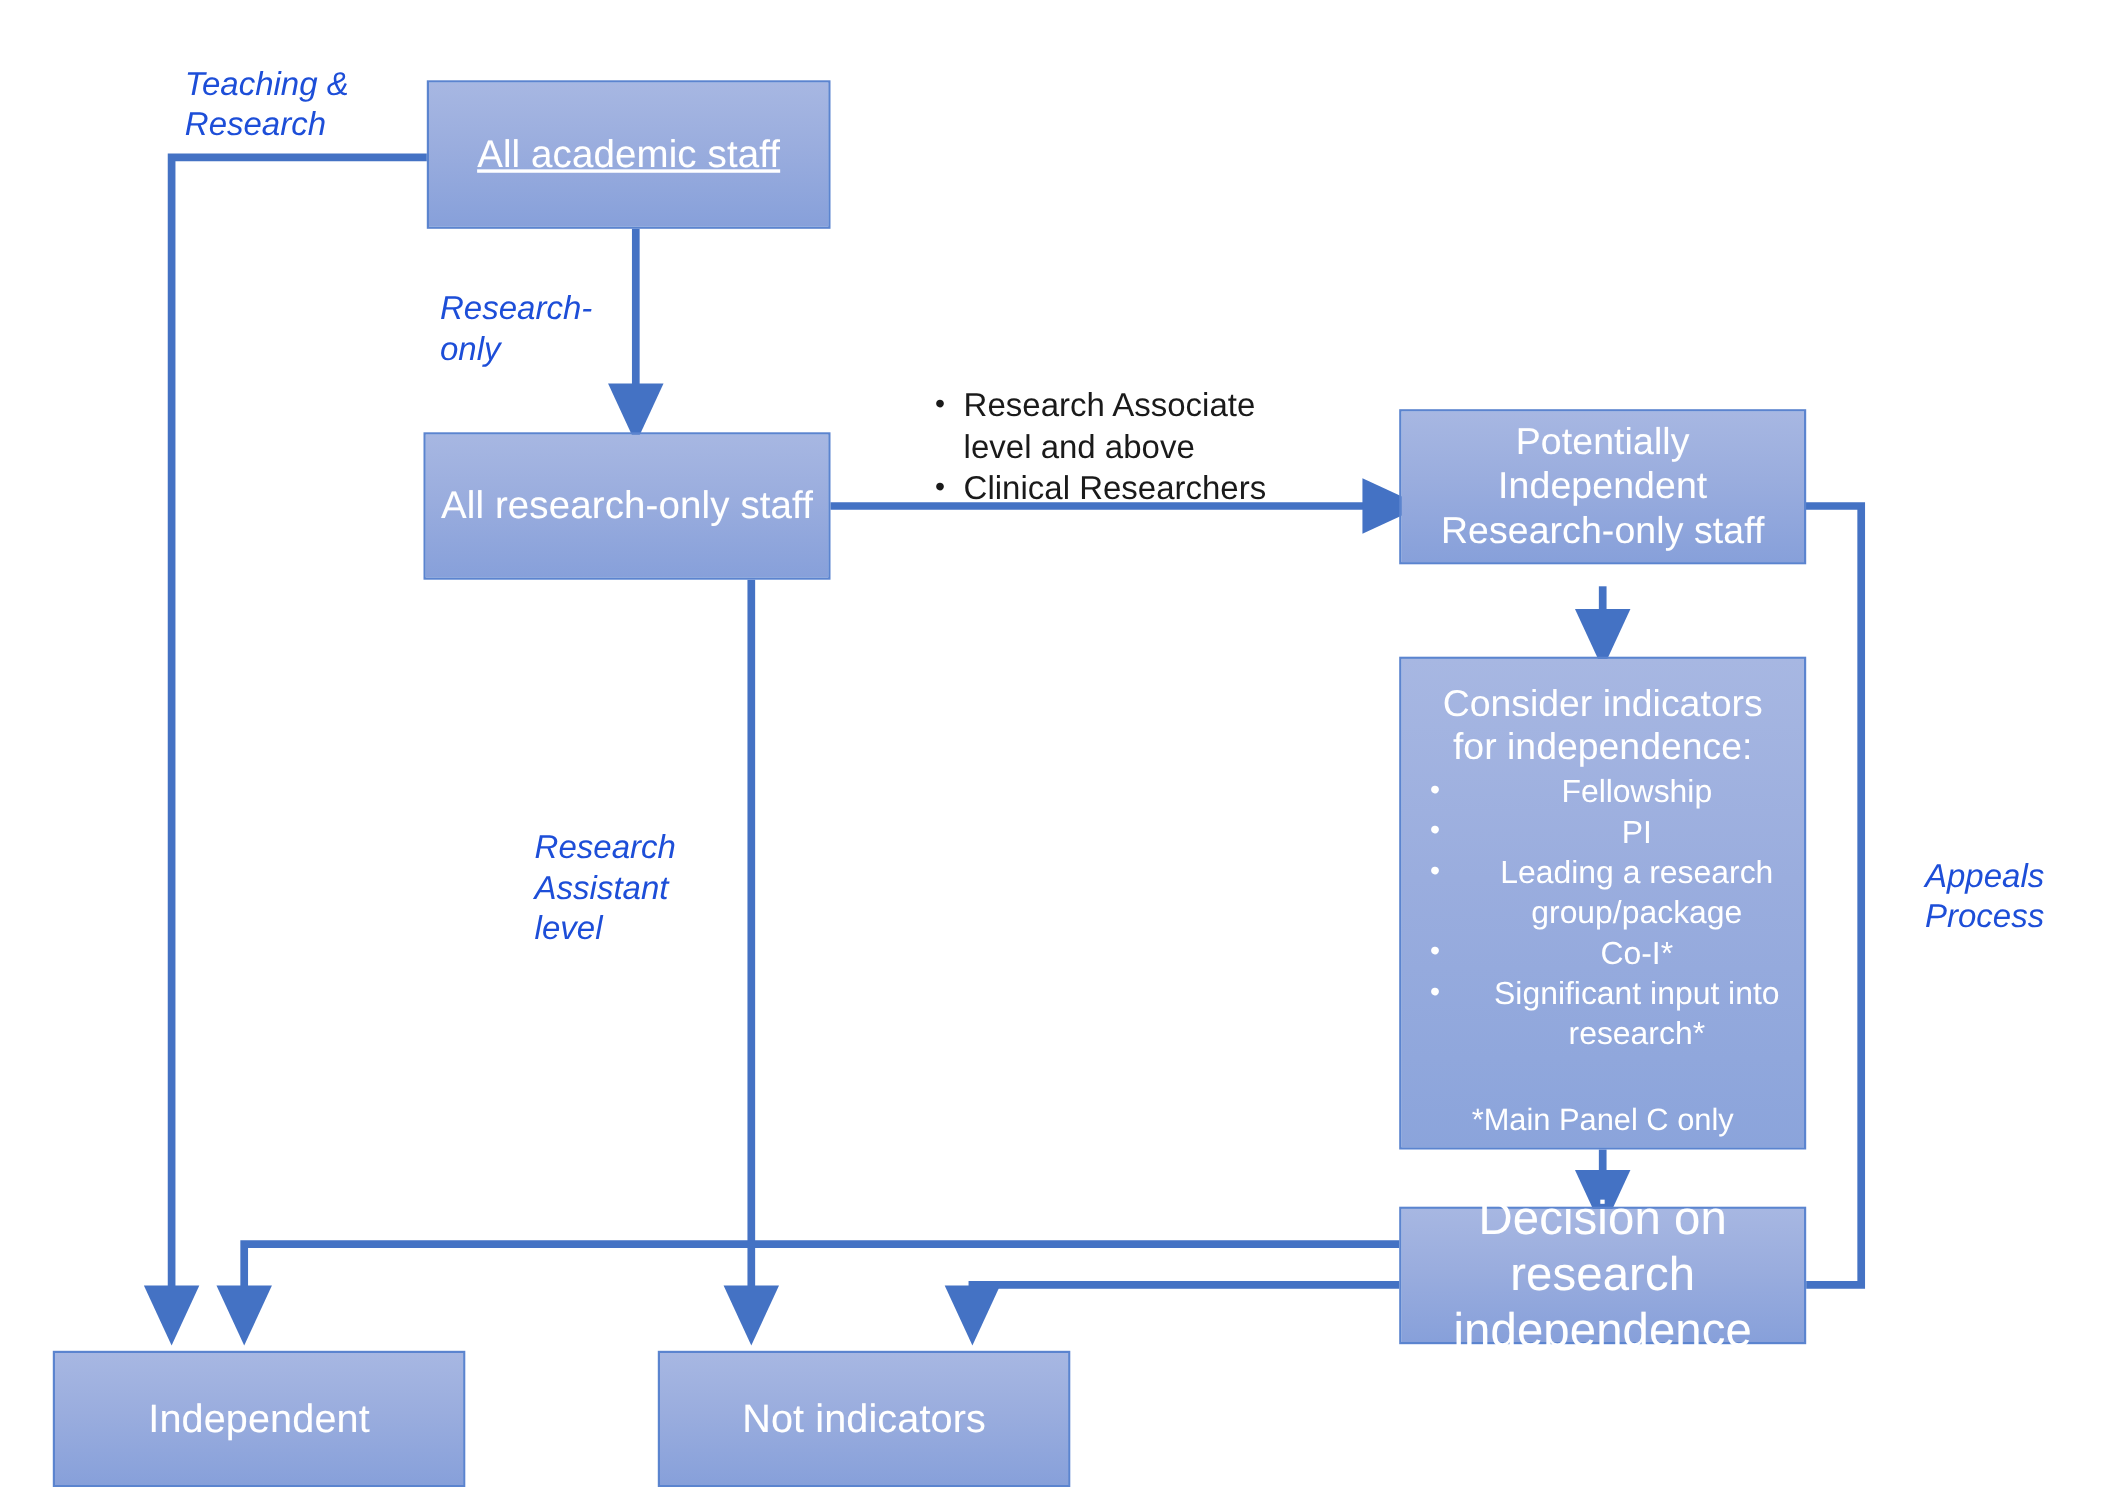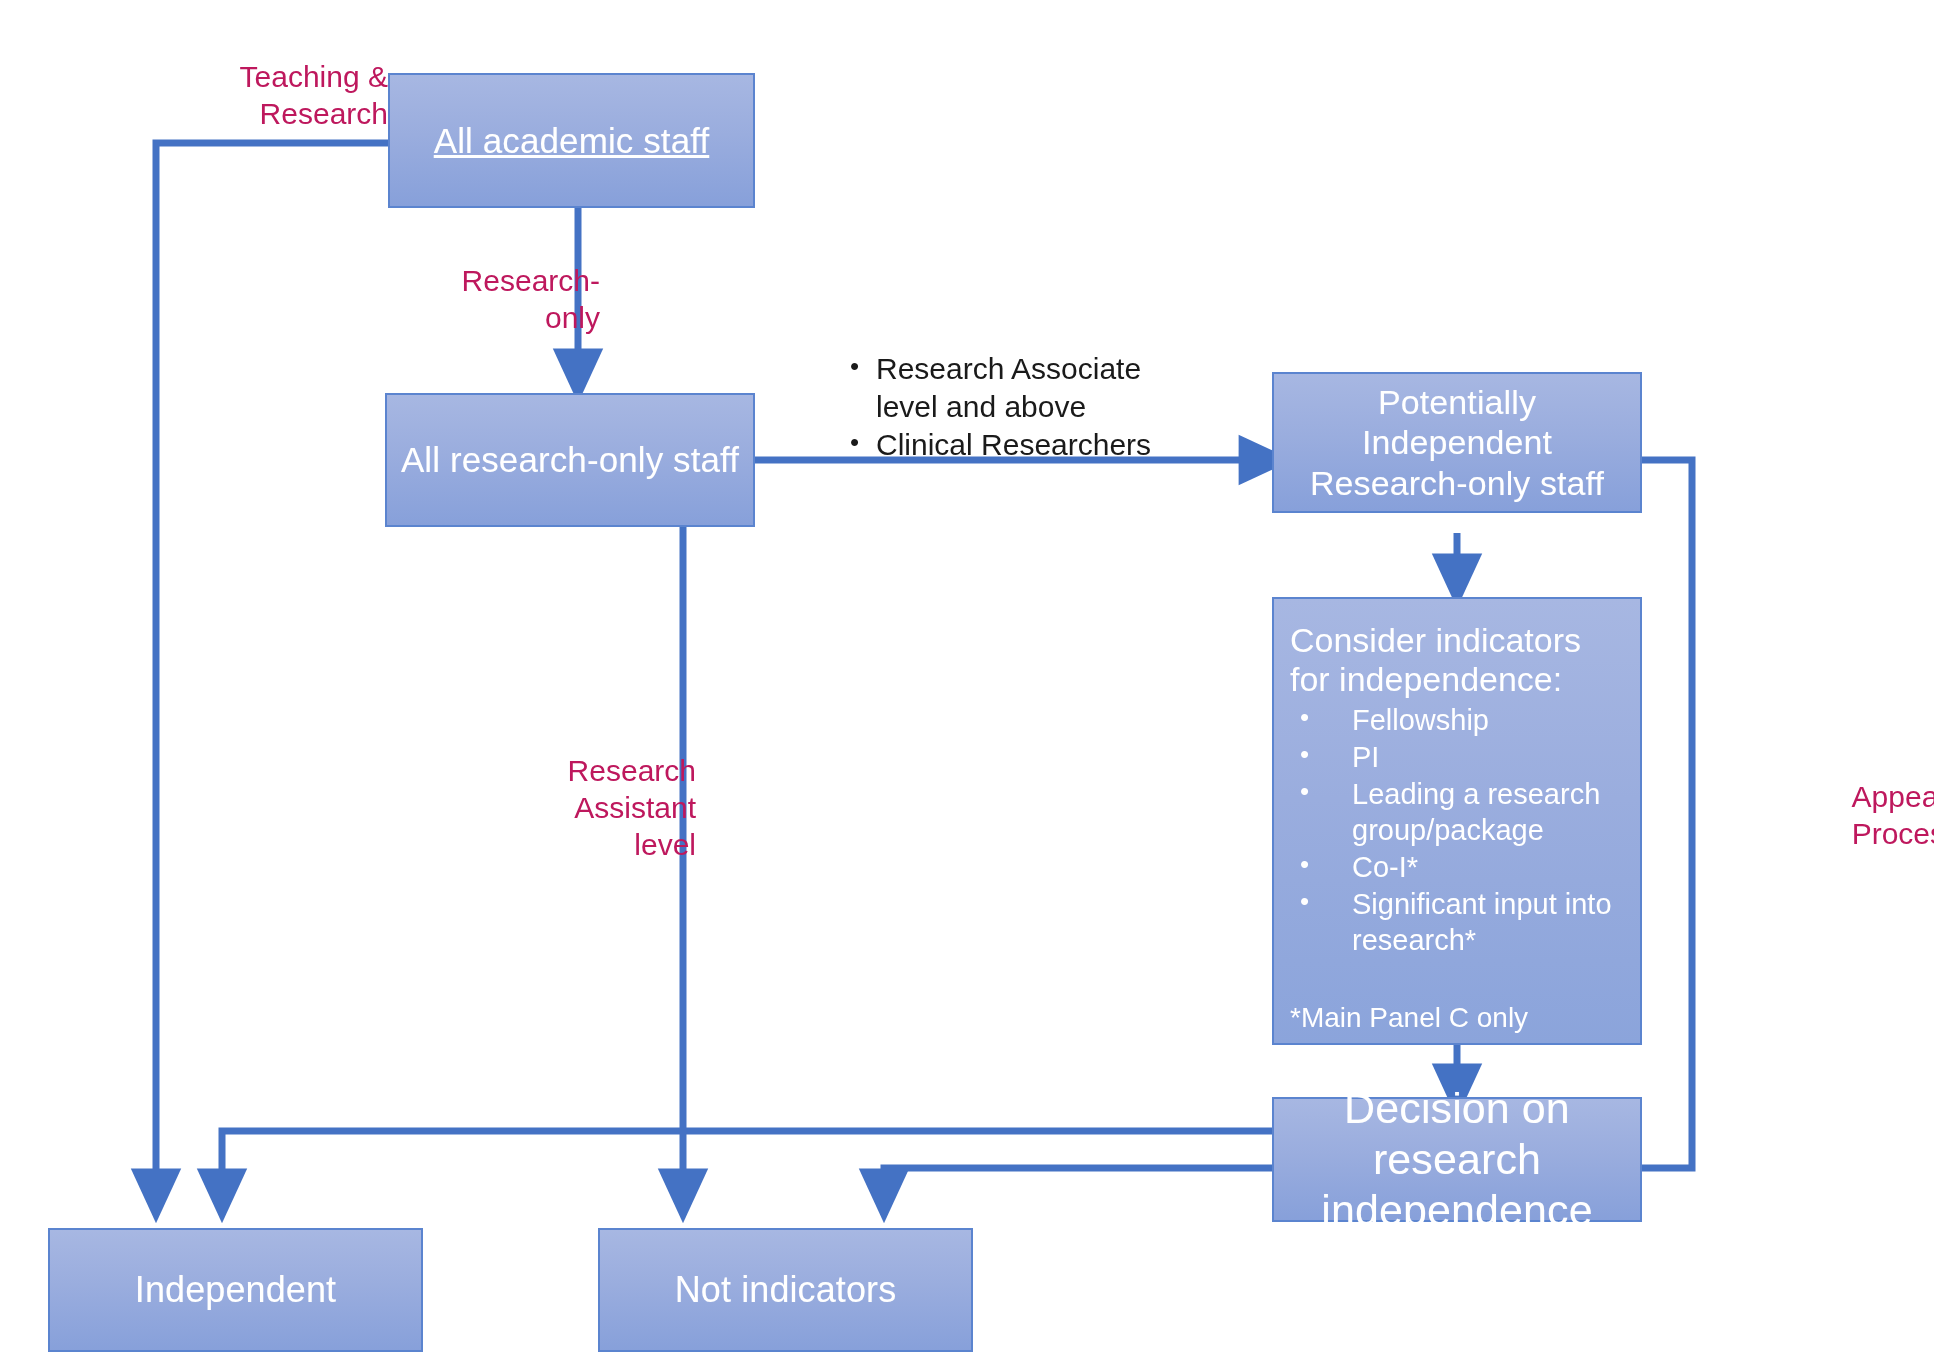--- a/index.html
+++ b/index.html
@@ -42,25 +42,26 @@
   }
   .node-title {
     display: block;
     width: 100%;
     padding: 0 10px;
     box-sizing: border-box;
     white-space: pre-line;
   }
   .edge-label {
     position: absolute;
-    color: #be185d;
+    color: #1d4ed8;
     font-size: 30px;
     line-height: 1.24;
     white-space: pre-line;
-    text-align: right;
+    text-align: left;
+    font-style: italic;
   }
   .callout-list {
     position: absolute;
     color: #1a1a1a;
     font-size: 30px;
     line-height: 1.26;
     list-style: none;
     margin: 0;
     padding: 0;
   }
@@ -78,21 +79,21 @@
     line-height: 1.3;
   }
   
   .panel {
     position: absolute;
     box-sizing: border-box;
     border: 2px solid #5b84cf;
     background: linear-gradient(180deg, #a7b7e2 0%, #9aadde 45%, #8ba4db 100%);
     color: #ffffff;
     padding: 22px 16px 14px 16px;
-    text-align: left;
+    text-align: center;
   }
   .panel-heading {
     font-size: 34px;
     line-height: 1.14;
     white-space: pre-line;
     display: block;
   }
   .panel-list {
     list-style: none;
     margin: 4px 0 0 0;

